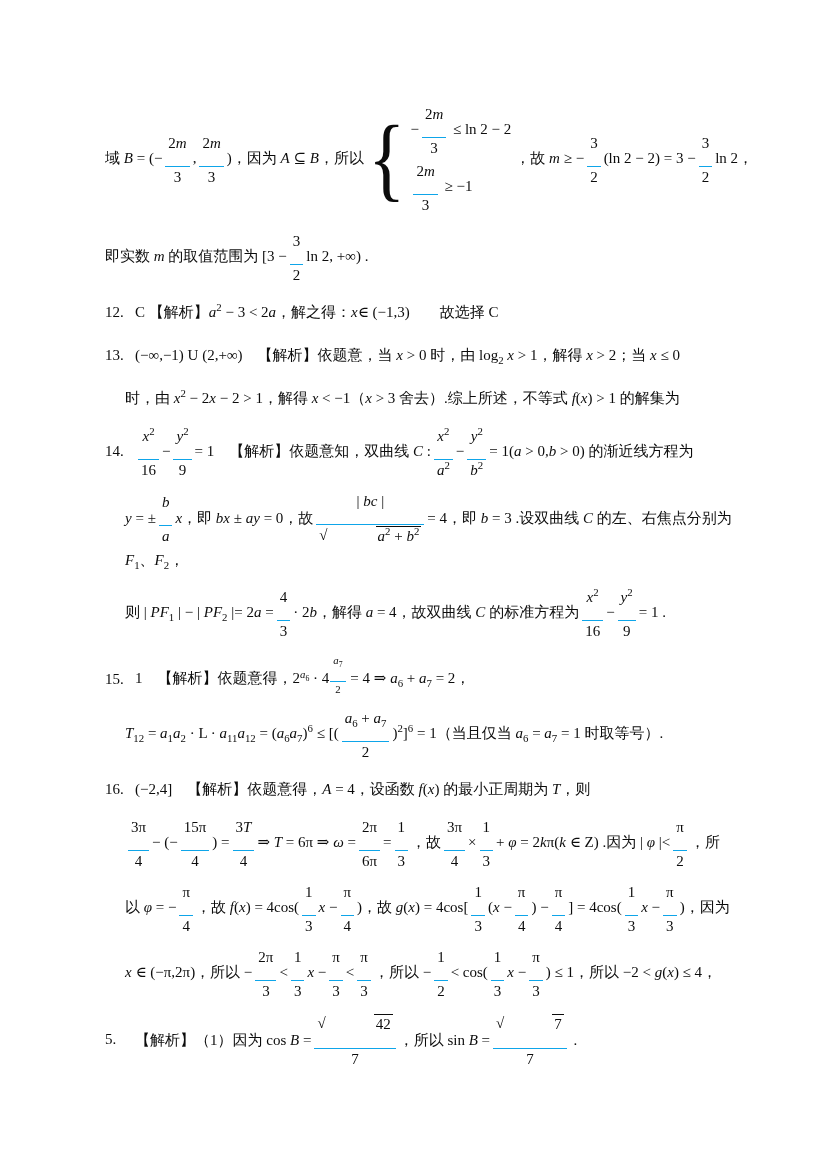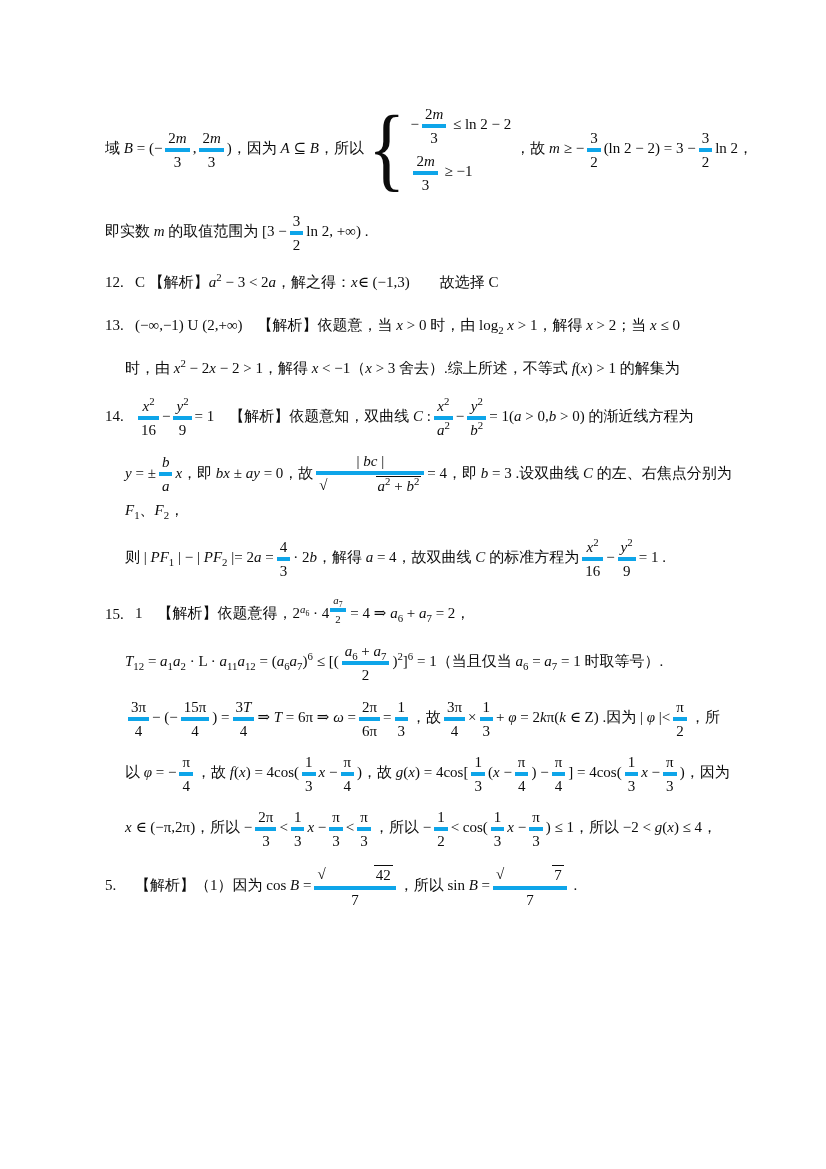--- a/index.html
+++ b/index.html
@@ -17,21 +17,21 @@
   }
   .block{margin:0 0 14px 20px;}
   .block.noindent{margin-left:0;}
   .line{margin-bottom:13px;line-height:1.95;white-space:normal;}
   .label{display:inline-block;min-width:30px;margin-left:-20px;}
   i{font-style:italic;}
   .bd{font-weight:normal;}
   sup,sub{font-size:0.72em;line-height:0;}
   
   .fr{display:inline-block;vertical-align:middle;text-align:center;margin:0 3px;line-height:1.2;}
-  .fr>.n{display:block;border-bottom:4px solid #0ea5e9;padding:0 3px 1px;line-height:1.2;}
+  .fr>.n{display:block;border-bottom:1px solid #0ea5e9;padding:0 3px 14px;line-height:1.2;}
   .fr>.d{display:block;padding:1px 3px 0;line-height:1.2;}
   sup .fr{margin:0 1px;}
   
   .sq{display:inline-flex;align-items:flex-start;vertical-align:middle;line-height:1.25;}
   .sq>.rs{line-height:1.25;}
   .sq>.rc{border-top:1px solid #0c0c0c;padding:0 2px;line-height:1.25;margin-left:48px;}
   
   .cs{display:inline-flex;align-items:center;vertical-align:middle;margin:0 4px;}
   .cs>.br2{font-size:78px;line-height:0.95;transform:scaleY(1.2);transform-origin:center;margin-right:5px;font-weight:300;}
   .cs>.rows{display:inline-block;text-align:left;}
@@ -65,20 +65,21 @@
                 <span class="rs">√</span>
                 <span class="rc"><span class="am"><i>a</i></span><sup><span class="am">2</span></sup><span class="tx"> + </span><span class="am"><i>b</i></span><sup><span class="am">2</span></sup></span>
               </span></span></span><span class="tx">= 4，即 </span><span class="am"><i>b</i></span><span class="tx"> = 3 .设双曲线 </span><span class="am"><i>C</i></span><span class="tx"> 的左、右焦点分别为 </span><span class="am"><i>F</i></span><sub><span class="am">1</span></sub><span class="tx">、</span><span class="am"><i>F</i></span><sub><span class="am">2</span></sub><span class="tx">，</span></div>
         <div class="line"><span class="tx">则 | </span><span class="am"><i>PF</i></span><sub><span class="am">1</span></sub><span class="tx"> | − | </span><span class="am"><i>PF</i></span><sub><span class="am">2</span></sub><span class="tx"> |= 2</span><span class="am"><i>a</i></span><span class="tx"> =</span><span class="fr"><span class="n"><span class="am">4</span></span><span class="d"><span class="am">3</span></span></span><span class="tx">· 2</span><span class="am"><i>b</i></span><span class="tx">，解得 </span><span class="am"><i>a</i></span><span class="tx"> = 4，故双曲线 </span><span class="am"><i>C</i></span><span class="tx"> 的标准方程为</span><span class="fr"><span class="n"><span class="am"><i>x</i></span><sup><span class="am">2</span></sup></span><span class="d"><span class="am">16</span></span></span><span class="tx">−</span><span class="fr"><span class="n"><span class="am"><i>y</i></span><sup><span class="am">2</span></sup></span><span class="d"><span class="am">9</span></span></span><span class="tx">= 1 .</span></div>
       </div>
       <div class="block">
         <div class="line"><span class="label">15.</span><span class="tx">1　</span><span class="bd">【解析】</span><span class="tx">依题意得，2</span><sup><span class="am"><i>a</i></span><sub><span class="am">6</span></sub></sup><span class="tx"> · 4</span><sup><span class="fr"><span class="n"><span class="am"><i>a</i></span><sub><span class="am">7</span></sub></span><span class="d"><span class="am">2</span></span></span></sup><span class="tx"> = 4 ⇒ </span><span class="am"><i>a</i></span><sub><span class="am">6</span></sub><span class="tx"> + </span><span class="am"><i>a</i></span><sub><span class="am">7</span></sub><span class="tx"> = 2，</span></div>
         <div class="line"><span class="am"><i>T</i></span><sub><span class="am">12</span></sub><span class="tx"> = </span><span class="am"><i>a</i></span><sub><span class="am">1</span></sub><span class="am"><i>a</i></span><sub><span class="am">2</span></sub><span class="tx"> · L · </span><span class="am"><i>a</i></span><sub><span class="am">11</span></sub><span class="am"><i>a</i></span><sub><span class="am">12</span></sub><span class="tx"> = (</span><span class="am"><i>a</i></span><sub><span class="am">6</span></sub><span class="am"><i>a</i></span><sub><span class="am">7</span></sub><span class="tx">)</span><sup><span class="am">6</span></sup><span class="tx"> ≤ [(</span><span class="fr"><span class="n"><span class="am"><i>a</i></span><sub><span class="am">6</span></sub><span class="tx"> + </span><span class="am"><i>a</i></span><sub><span class="am">7</span></sub></span><span class="d"><span class="am">2</span></span></span><span class="tx">)</span><sup><span class="am">2</span></sup><span class="tx">]</span><sup><span class="am">6</span></sup><span class="tx"> = 1（当且仅当 </span><span class="am"><i>a</i></span><sub><span class="am">6</span></sub><span class="tx"> = </span><span class="am"><i>a</i></span><sub><span class="am">7</span></sub><span class="tx"> = 1 时取等号）.</span></div>
       </div>
       <div class="block">
+        <div class="line"><span class="label">16.</span><span class="tx">(−2,4]　</span><span class="bd">【解析】</span><span class="tx">依题意得，</span><span class="am"><i>A</i></span><span class="tx"> = 4，设函数 </span><span class="am"><i>f</i></span><span class="tx">(</span><span class="am"><i>x</i></span><span class="tx">) 的最小正周期为 </span><span class="am"><i>T</i></span><span class="tx">，则</span></div>
         <div class="line"><span class="fr"><span class="n"><span class="am">3π</span></span><span class="d"><span class="am">4</span></span></span><span class="tx">− (−</span><span class="fr"><span class="n"><span class="am">15π</span></span><span class="d"><span class="am">4</span></span></span><span class="tx">) =</span><span class="fr"><span class="n"><span class="tx">3</span><span class="am"><i>T</i></span></span><span class="d"><span class="am">4</span></span></span><span class="tx">⇒ </span><span class="am"><i>T</i></span><span class="tx"> = 6π ⇒ </span><span class="am"><i>ω</i></span><span class="tx"> =</span><span class="fr"><span class="n"><span class="am">2π</span></span><span class="d"><span class="am">6π</span></span></span><span class="tx">=</span><span class="fr"><span class="n"><span class="am">1</span></span><span class="d"><span class="am">3</span></span></span><span class="tx">，故</span><span class="fr"><span class="n"><span class="am">3π</span></span><span class="d"><span class="am">4</span></span></span><span class="tx">×</span><span class="fr"><span class="n"><span class="am">1</span></span><span class="d"><span class="am">3</span></span></span><span class="tx">+ </span><span class="am"><i>φ</i></span><span class="tx"> = 2</span><span class="am"><i>k</i></span><span class="tx">π(</span><span class="am"><i>k</i></span><span class="tx"> ∈ </span><span class="bd">Z</span><span class="tx">) .因为 | </span><span class="am"><i>φ</i></span><span class="tx"> |&lt;</span><span class="fr"><span class="n"><span class="am">π</span></span><span class="d"><span class="am">2</span></span></span><span class="tx">，所</span></div>
         <div class="line"><span class="tx">以 </span><span class="am"><i>φ</i></span><span class="tx"> = −</span><span class="fr"><span class="n"><span class="am">π</span></span><span class="d"><span class="am">4</span></span></span><span class="tx">，故 </span><span class="am"><i>f</i></span><span class="tx">(</span><span class="am"><i>x</i></span><span class="tx">) = 4cos(</span><span class="fr"><span class="n"><span class="am">1</span></span><span class="d"><span class="am">3</span></span></span><span class="am"><i>x</i></span><span class="tx"> −</span><span class="fr"><span class="n"><span class="am">π</span></span><span class="d"><span class="am">4</span></span></span><span class="tx">)，故 </span><span class="am"><i>g</i></span><span class="tx">(</span><span class="am"><i>x</i></span><span class="tx">) = 4cos[</span><span class="fr"><span class="n"><span class="am">1</span></span><span class="d"><span class="am">3</span></span></span><span class="tx">(</span><span class="am"><i>x</i></span><span class="tx"> −</span><span class="fr"><span class="n"><span class="am">π</span></span><span class="d"><span class="am">4</span></span></span><span class="tx">) −</span><span class="fr"><span class="n"><span class="am">π</span></span><span class="d"><span class="am">4</span></span></span><span class="tx">] = 4cos(</span><span class="fr"><span class="n"><span class="am">1</span></span><span class="d"><span class="am">3</span></span></span><span class="am"><i>x</i></span><span class="tx"> −</span><span class="fr"><span class="n"><span class="am">π</span></span><span class="d"><span class="am">3</span></span></span><span class="tx">)，因为</span></div>
         <div class="line"><span class="am"><i>x</i></span><span class="tx"> ∈ (−π,2π)，所以 −</span><span class="fr"><span class="n"><span class="am">2π</span></span><span class="d"><span class="am">3</span></span></span><span class="tx">&lt;</span><span class="fr"><span class="n"><span class="am">1</span></span><span class="d"><span class="am">3</span></span></span><span class="am"><i>x</i></span><span class="tx"> −</span><span class="fr"><span class="n"><span class="am">π</span></span><span class="d"><span class="am">3</span></span></span><span class="tx">&lt;</span><span class="fr"><span class="n"><span class="am">π</span></span><span class="d"><span class="am">3</span></span></span><span class="tx">，所以 −</span><span class="fr"><span class="n"><span class="am">1</span></span><span class="d"><span class="am">2</span></span></span><span class="tx">&lt; cos(</span><span class="fr"><span class="n"><span class="am">1</span></span><span class="d"><span class="am">3</span></span></span><span class="am"><i>x</i></span><span class="tx"> −</span><span class="fr"><span class="n"><span class="am">π</span></span><span class="d"><span class="am">3</span></span></span><span class="tx">) ≤ 1，所以 −2 &lt; </span><span class="am"><i>g</i></span><span class="tx">(</span><span class="am"><i>x</i></span><span class="tx">) ≤ 4，</span></div>
       </div>
       <div class="block">
         <div class="line"><span class="label">5.</span><span class="bd">【解析】</span><span class="tx">（1）因为 cos </span><span class="am"><i>B</i></span><span class="tx"> =</span><span class="fr"><span class="n"><span class="sq">
                 <span class="rs">√</span>
                 <span class="rc"><span class="am">42</span></span>
               </span></span><span class="d"><span class="am">7</span></span></span><span class="tx">，所以 sin </span><span class="am"><i>B</i></span><span class="tx"> =</span><span class="fr"><span class="n"><span class="sq">
                 <span class="rs">√</span>

